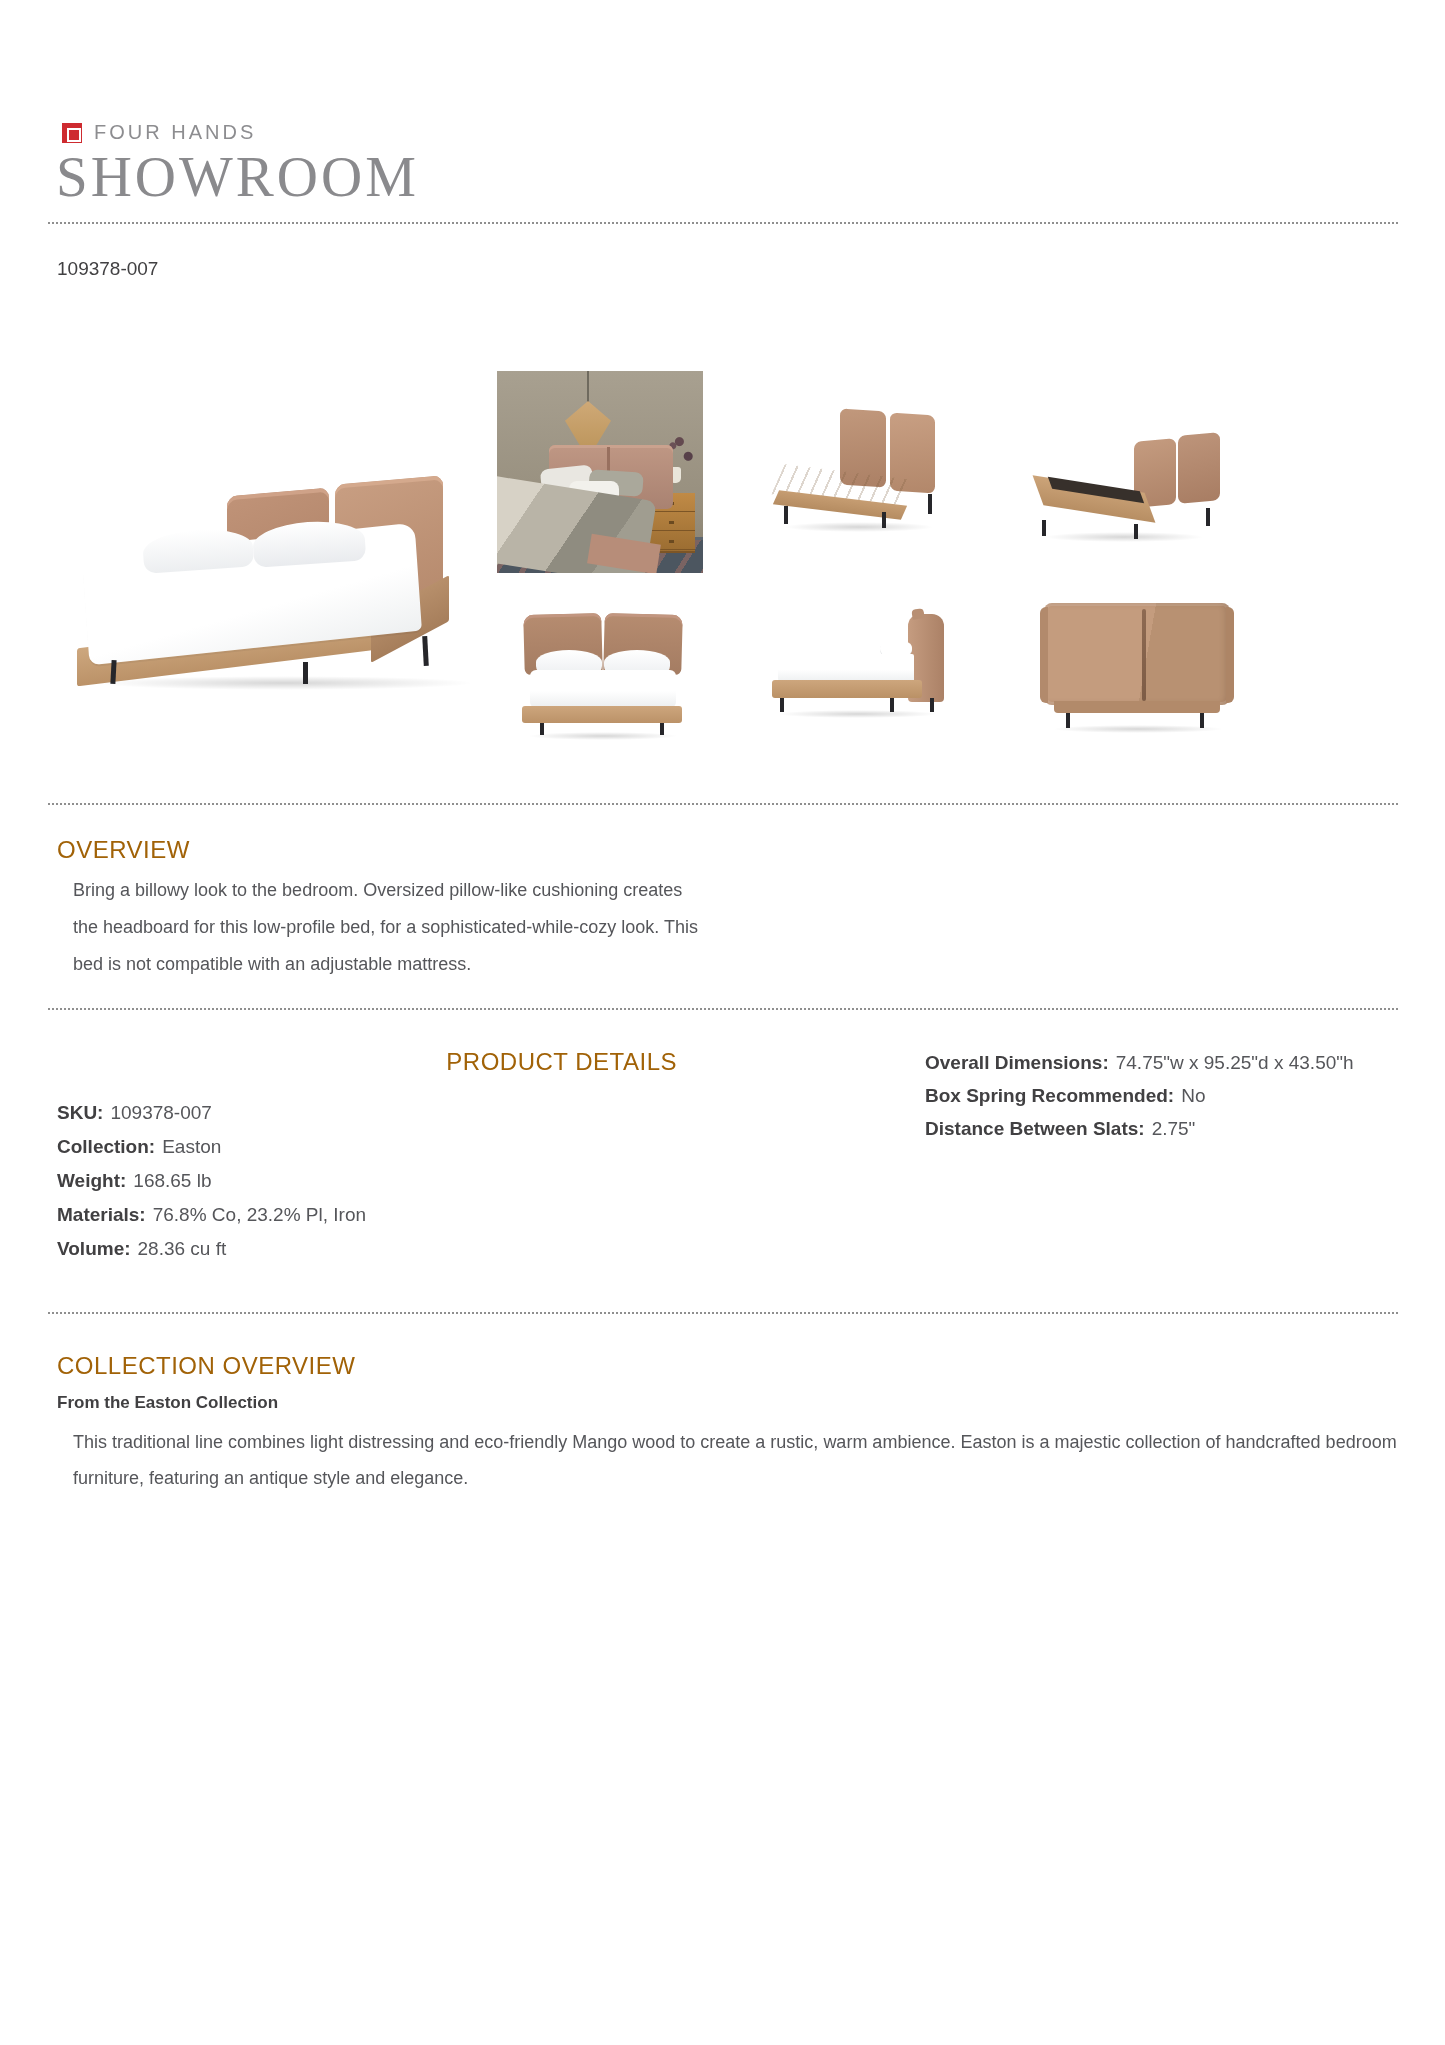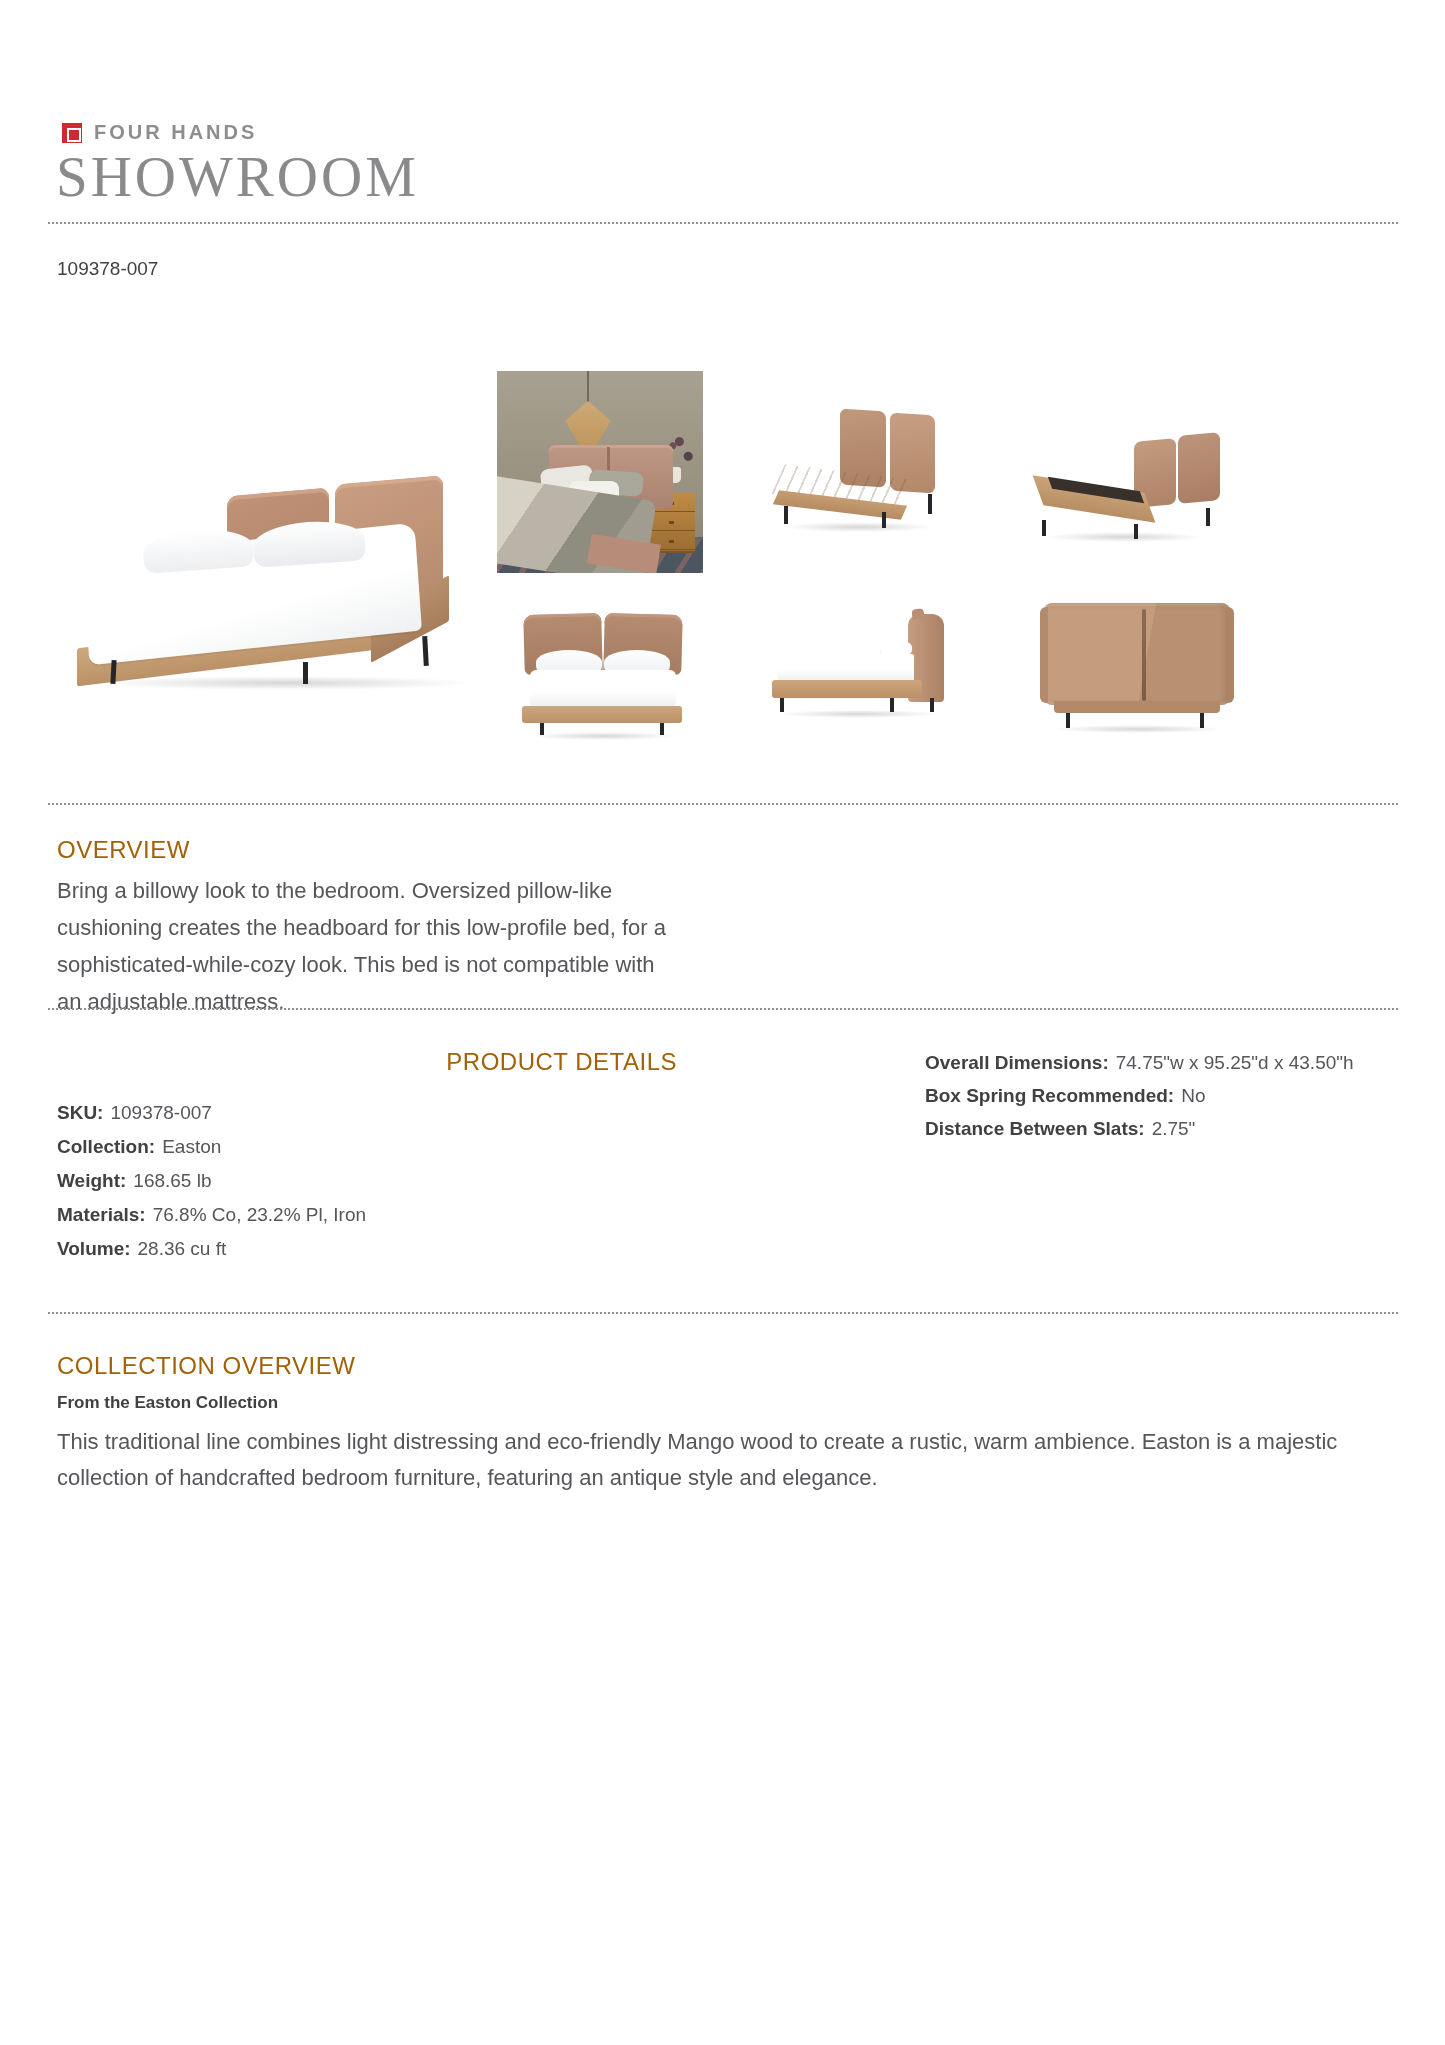--- a/index.html
+++ b/index.html
@@ -10,21 +10,21 @@
     font-family:"Liberation Sans","DejaVu Sans",sans-serif;
     color:#414042;
   }
   .abs { position:absolute; }
 
   
   .brand-row { left:62px; top:121px; display:flex; align-items:center; gap:12px; }
   .logo-mark { width:20px; height:20px; background:#ce2b30; position:relative; flex:0 0 auto; }
   .logo-mark::after { content:""; position:absolute; left:5px; top:5px; width:10px; height:10px;
     background:#ce2b30; border:2.5px solid #ffffff; }
-  .brand-name { font-size:20px; letter-spacing:3px; color:#8d8d90; font-weight:700; }
+  .brand-name { font-size:20px; letter-spacing:3px; color:#8d8d90; font-weight:400; }
   .showroom { left:56px; top:144px; font-family:"Liberation Serif","DejaVu Serif",serif;
     font-size:57px; letter-spacing:3px; color:#8a8a8d; font-weight:500; }
 
   
   .sep { left:48px; width:1350px; height:0; border-top:2px dotted #8f8f8f; }
 
   
   .sku-top { left:57px; top:258px; font-size:19px; color:#414042; }
   .title { left:55px; top:284px; font-size:35px; font-weight:300; color:#414042; letter-spacing:0.2px; }
 
@@ -162,21 +162,21 @@
   .bk-flange-r { left:188px; top:4px; width:8px; height:96px; background:#ad8566; border-radius:0 6px 6px 0; }
   .bk-seam { left:104px; top:6px; width:4px; height:92px; background:linear-gradient(180deg,#8e6a52,#7d5c46);
      border-radius:2px; }
   .bk-rail { left:16px; top:98px; width:166px; height:12px; background:#b28a6a; border-radius:0 0 4px 4px; }
   .bk-leg1 { left:28px; top:110px; width:4px; height:15px; }
   .bk-leg2 { left:162px; top:110px; width:4px; height:15px; }
   .bk-shadow { left:14px; top:122px; width:172px; height:8px; }
 
   
   .h-section { font-size:24px; font-weight:300; letter-spacing:0.5px; color:#a16207;text-align:right; }
-  .body-text { font-size:22px; line-height:37px; color:#55565a; font-weight:300; }
+  .body-text { font-size:18px; line-height:37px; color:#55565a; font-weight:300;margin-left:16px; }
 
   .overview-h { left:57px; top:836px; }
   .overview-p { left:57px; top:872px; width:625px; }
 
   .details-left { left:57px; top:1048px; width:620px; }
   .details-left .h-section { margin-bottom:20px; }
   .drow { font-size:19px; line-height:34px; color:#55565a; }
   .dlabel { font-weight:700; color:#414042; margin-right:7px; }
   .details-right { left:925px; top:1046px; width:470px; }
   .details-right .drow { line-height:33px; }

